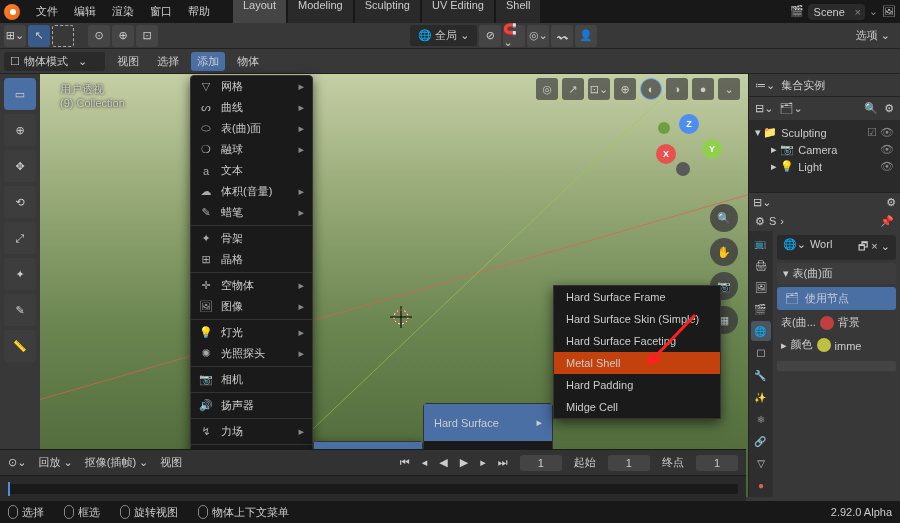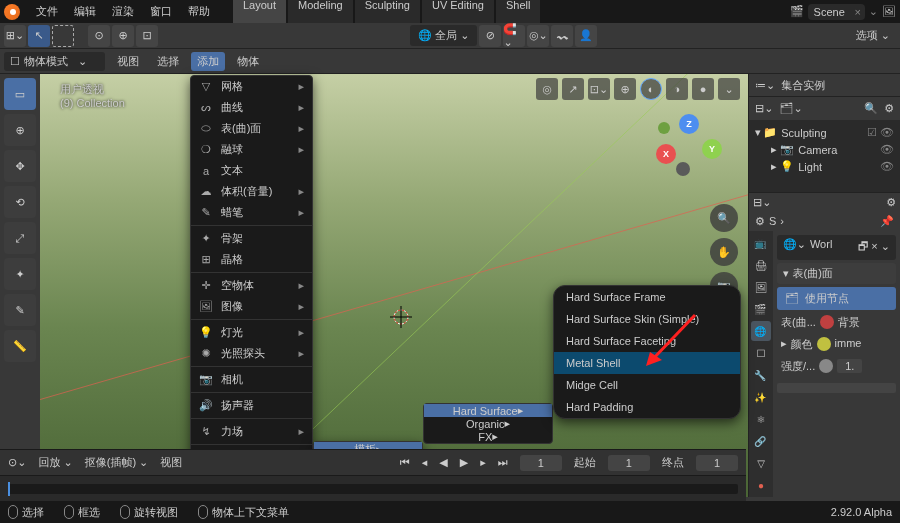--- a/index.html
+++ b/index.html
@@ -34,41 +34,41 @@
 .viewport-header-right{position:absolute;top:4px;right:8px;display:flex;gap:4px}
 .vh-btn{width:22px;height:22px;background:rgba(60,60,60,0.7);border-radius:3px;display:flex;align-items:center;justify-content:center;cursor:pointer}
 .add-menu{position:absolute;left:190px;top:75px;width:123px;background:#1a1a1a;border:1px solid #333;border-radius:4px;box-shadow:0 4px 12px rgba(0,0,0,0.6)}
 .add-item{display:flex;align-items:center;padding:3px 8px;gap:8px;cursor:pointer}
 .add-item.sep{border-top:1px solid #333;margin-top:2px;padding-top:5px}
 .add-item.active{background:#4a6fa5}
 .add-icon{width:14px;height:14px;color:#aaa;display:flex;align-items:center;justify-content:center}
 .add-label{flex:1}
 .add-arrow{color:#888}
 .submenu1{position:absolute;left:313px;top:441px;width:110px;background:#1a1a1a;border:1px solid #333;border-radius:4px;box-shadow:0 4px 12px rgba(0,0,0,0.6)}
-.sub-item{display:flex;align-items:center;justify-content:center;padding:0 10px;cursor:pointer}
+.sub-item{display:flex;align-items:center;justify-content:space-between;padding:12px 10px;cursor:pointer}
 .sub-item.active{background:#4a6fa5}
 .submenu2{position:absolute;left:423px;top:403px;width:130px;background:#1a1a1a;border:1px solid #333;border-radius:4px}
-.submenu3{position:absolute;left:553px;top:285px;width:188px;background:#1a1a1a;border:1px solid #333;border-radius:12px;box-shadow:0 4px 12px rgba(0,0,0,0.6)}
+.submenu3{position:absolute;left:553px;top:285px;width:168px;background:#1a1a1a;border:1px solid #333;border-radius:0;box-shadow:0 4px 12px rgba(0,0,0,0.6)}
 .sub-item2{padding:5px 12px;cursor:pointer}
-.sub-item2.active{background:#0c4a6e}
+.sub-item2.active{background:#c2410c}
 .right-panel{width:152px;background:#323232;display:flex;flex-direction:column;border-left:1px solid #222}
 .outliner-hdr{height:26px;background:#383838;display:flex;align-items:center;padding:0 6px;gap:6px;border-bottom:1px solid #222}
 .outliner-body{padding:4px;background:#2a2a2a;height:80px}
 .out-row{display:flex;align-items:center;gap:4px;padding:2px}
 .out-indent{margin-left:16px}
 .eye{margin-left:auto;color:#888}
 .props-hdr{height:22px;background:#383838;display:flex;align-items:center;padding:0 4px;border-top:1px solid #222}
 .props-body{flex:1;display:flex;background:#383838}
 .props-tabs{width:24px;background:#2e2e2e;display:flex;flex-direction:column;gap:2px;padding:2px}
 .ptab{width:20px;height:20px;border-radius:3px;display:flex;align-items:center;justify-content:center;cursor:pointer;font-size:10px}
 .ptab.active{background:#4a5560}
 .props-content{flex:1;padding:4px;display:flex;flex-direction:column;gap:3px}
 .panel-hdr{background:#3d3d3d;padding:3px 6px;border-radius:3px;display:flex;align-items:center;gap:4px}
 .use-nodes-btn{background:#4a6fa5;padding:4px 8px;border-radius:3px;display:flex;align-items:center;gap:6px;cursor:pointer}
-.prop-row{display:flex;align-items:flex-start;gap:4px;padding:2px 4px}
+.prop-row{display:flex;align-items:flex-end;gap:4px;padding:2px 4px}
 .color-dot{width:14px;height:14px;border-radius:50%}
 .timeline{position:absolute;bottom:22px;left:0;width:746px;height:26px;background:#2a2a2a;display:flex;align-items:center;padding:0 8px;gap:8px;border-top:1px solid #1a1a1a;z-index:5}
 .timeline-sec{position:absolute;bottom:48px;left:0;width:746px;height:26px;background:#323232;display:flex;align-items:center;padding:0 8px;gap:12px;border-top:1px solid #1a1a1a}
 .frame-box{background:#444;padding:2px 18px;border-radius:3px}
 .statusbar{position:absolute;bottom:0;left:0;right:0;height:22px;background:#181818;display:flex;align-items:center;padding:0 8px;gap:20px}
 .status-item{display:flex;align-items:center;gap:4px;color:#888}
 .mouse-icon{width:10px;height:14px;border:1px solid #888;border-radius:5px}
 .arrow-red{position:absolute;left:640px;top:310px;width:60px;height:60px;pointer-events:none}
 .cursor3d{position:absolute;left:350px;top:232px;width:22px;height:22px}
 svg{display:block}
@@ -227,25 +227,20 @@
     <div class="use-nodes-btn">
             <span>🗂</span>
             <span>使用节点</span>
           </div>
     <div class="prop-row">
             <span>表(曲...</span>
             <div class="color-dot" style="background:#c04040"></div>
             <span>背景</span>
           </div>
     <div class="prop-row">▸ <span>颜色</span><div class="color-dot" style="background:#c0c040"></div><span>imme</span></div>
-    <div class="prop-row">
-            <span>强度/...</span>
-            <div class="color-dot" style="background:#888"></div>
-            <span style="background:#444;padding:1px 8px;border-radius:2px">1.</span>
-          </div>
     <div style="height:10px;background:#444;border-radius:2px;margin-top:4px"></div>
    </div>
   </div>
  </div>
 </div>
 
 <div class="add-menu">
  <div class="add-item">
       <span class="add-icon">▽</span>
       <span class="add-label">网格</span>
@@ -357,22 +352,22 @@
       <span>FX</span>
       <span>▸</span>
     </div>
 </div>
 
 <div class="submenu3">
  <div class="sub-item2">Hard Surface Frame</div>
  <div class="sub-item2">Hard Surface Skin (Simple)</div>
  <div class="sub-item2">Hard Surface Faceting</div>
  <div class="sub-item2 active">Metal Shell</div>
+ <div class="sub-item2">Hard Padding</div>
  <div class="sub-item2">Midge Cell</div>
- <div class="sub-item2">Hard Padding</div>
 </div>
 
 <svg class="arrow-red" viewBox="0 0 60 60">
  <line x1="55" y1="5" x2="12" y2="50" stroke="#ff2020" stroke-width="3"></line>
  <polygon points="6,56 10,42 22,50" fill="#ff2020"></polygon>
 </svg>
 
 <div class="timeline-sec">
  <span>⊙⌄</span>
  <span><span>回放</span> ⌄</span>

